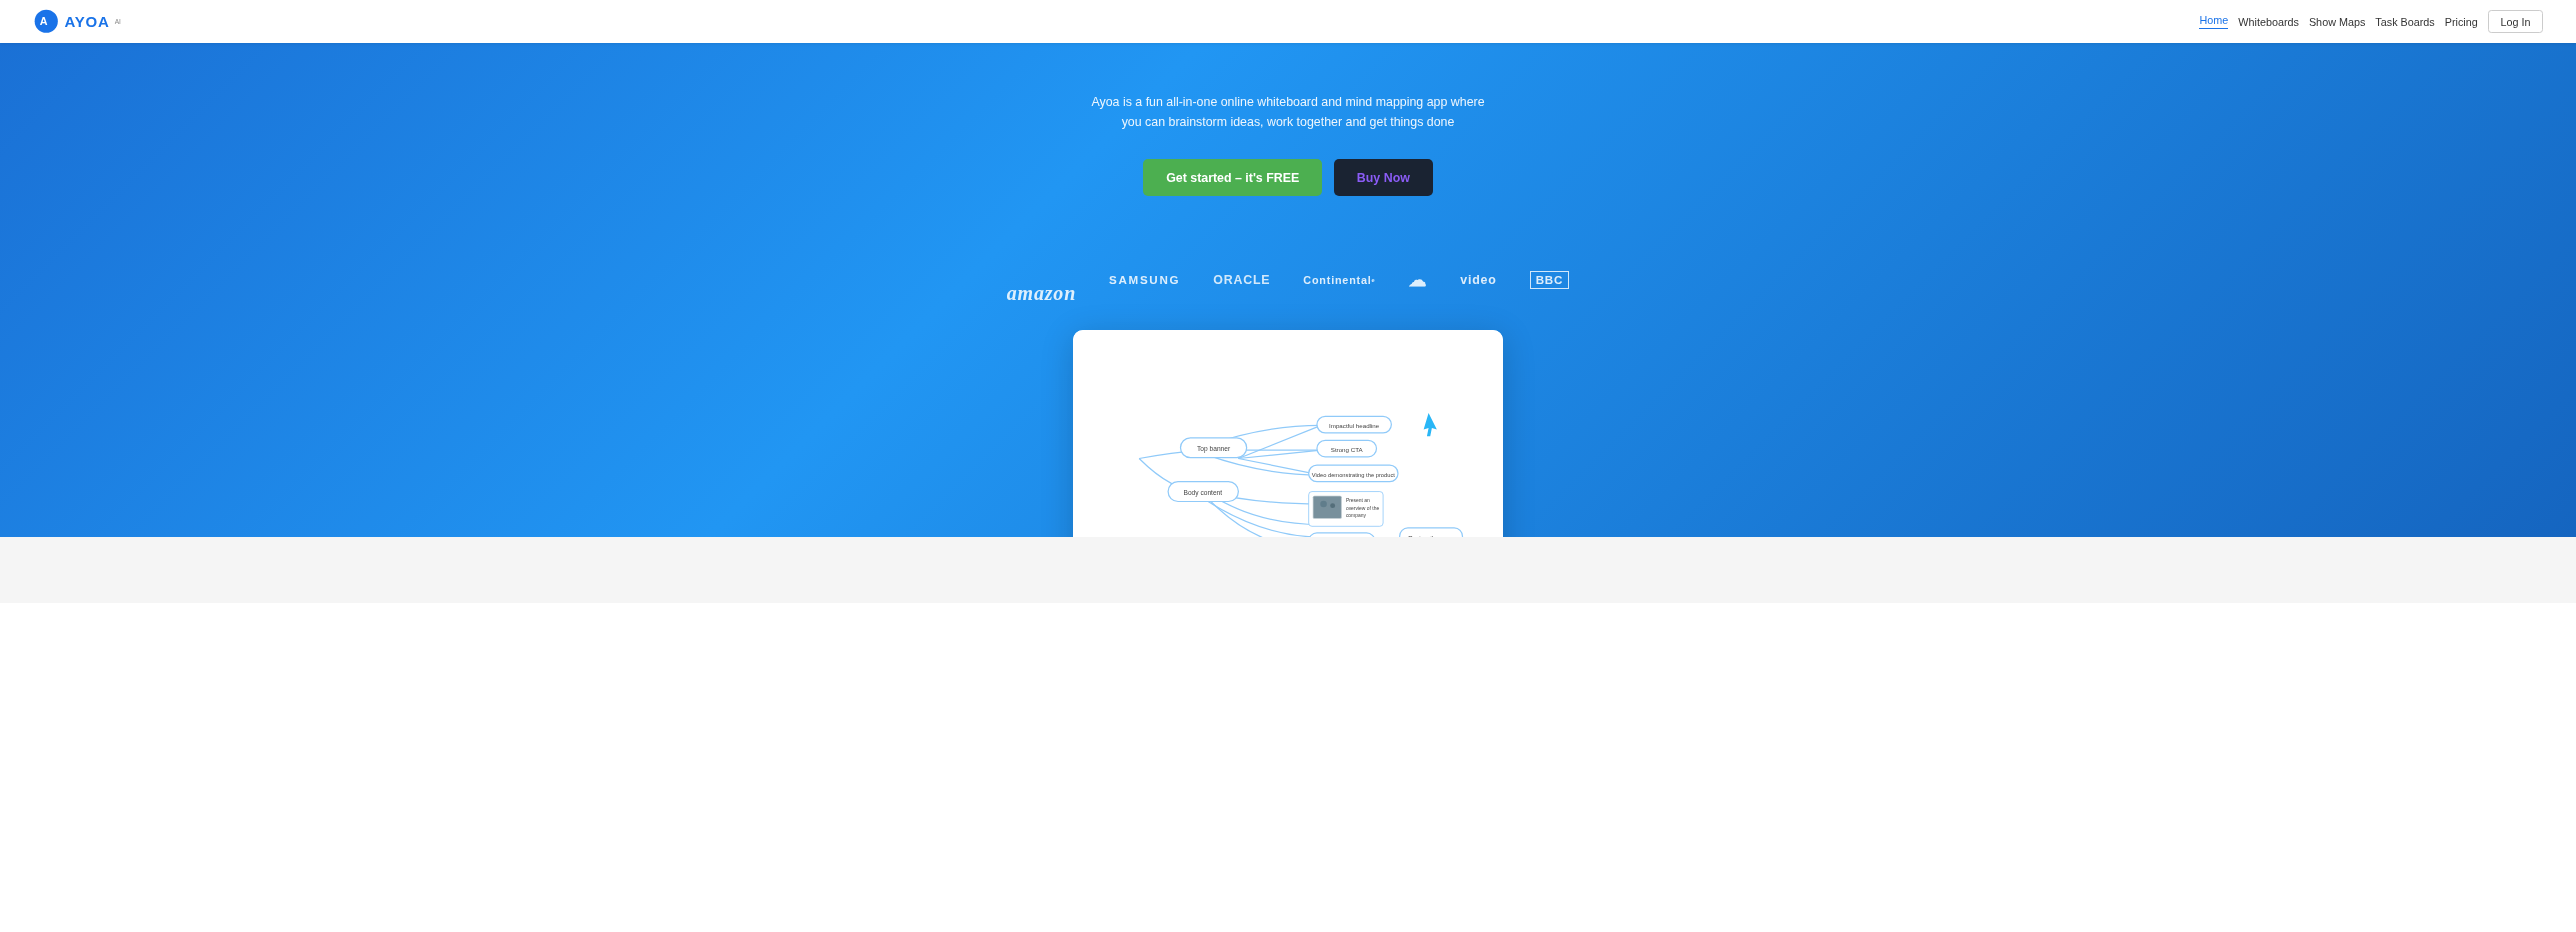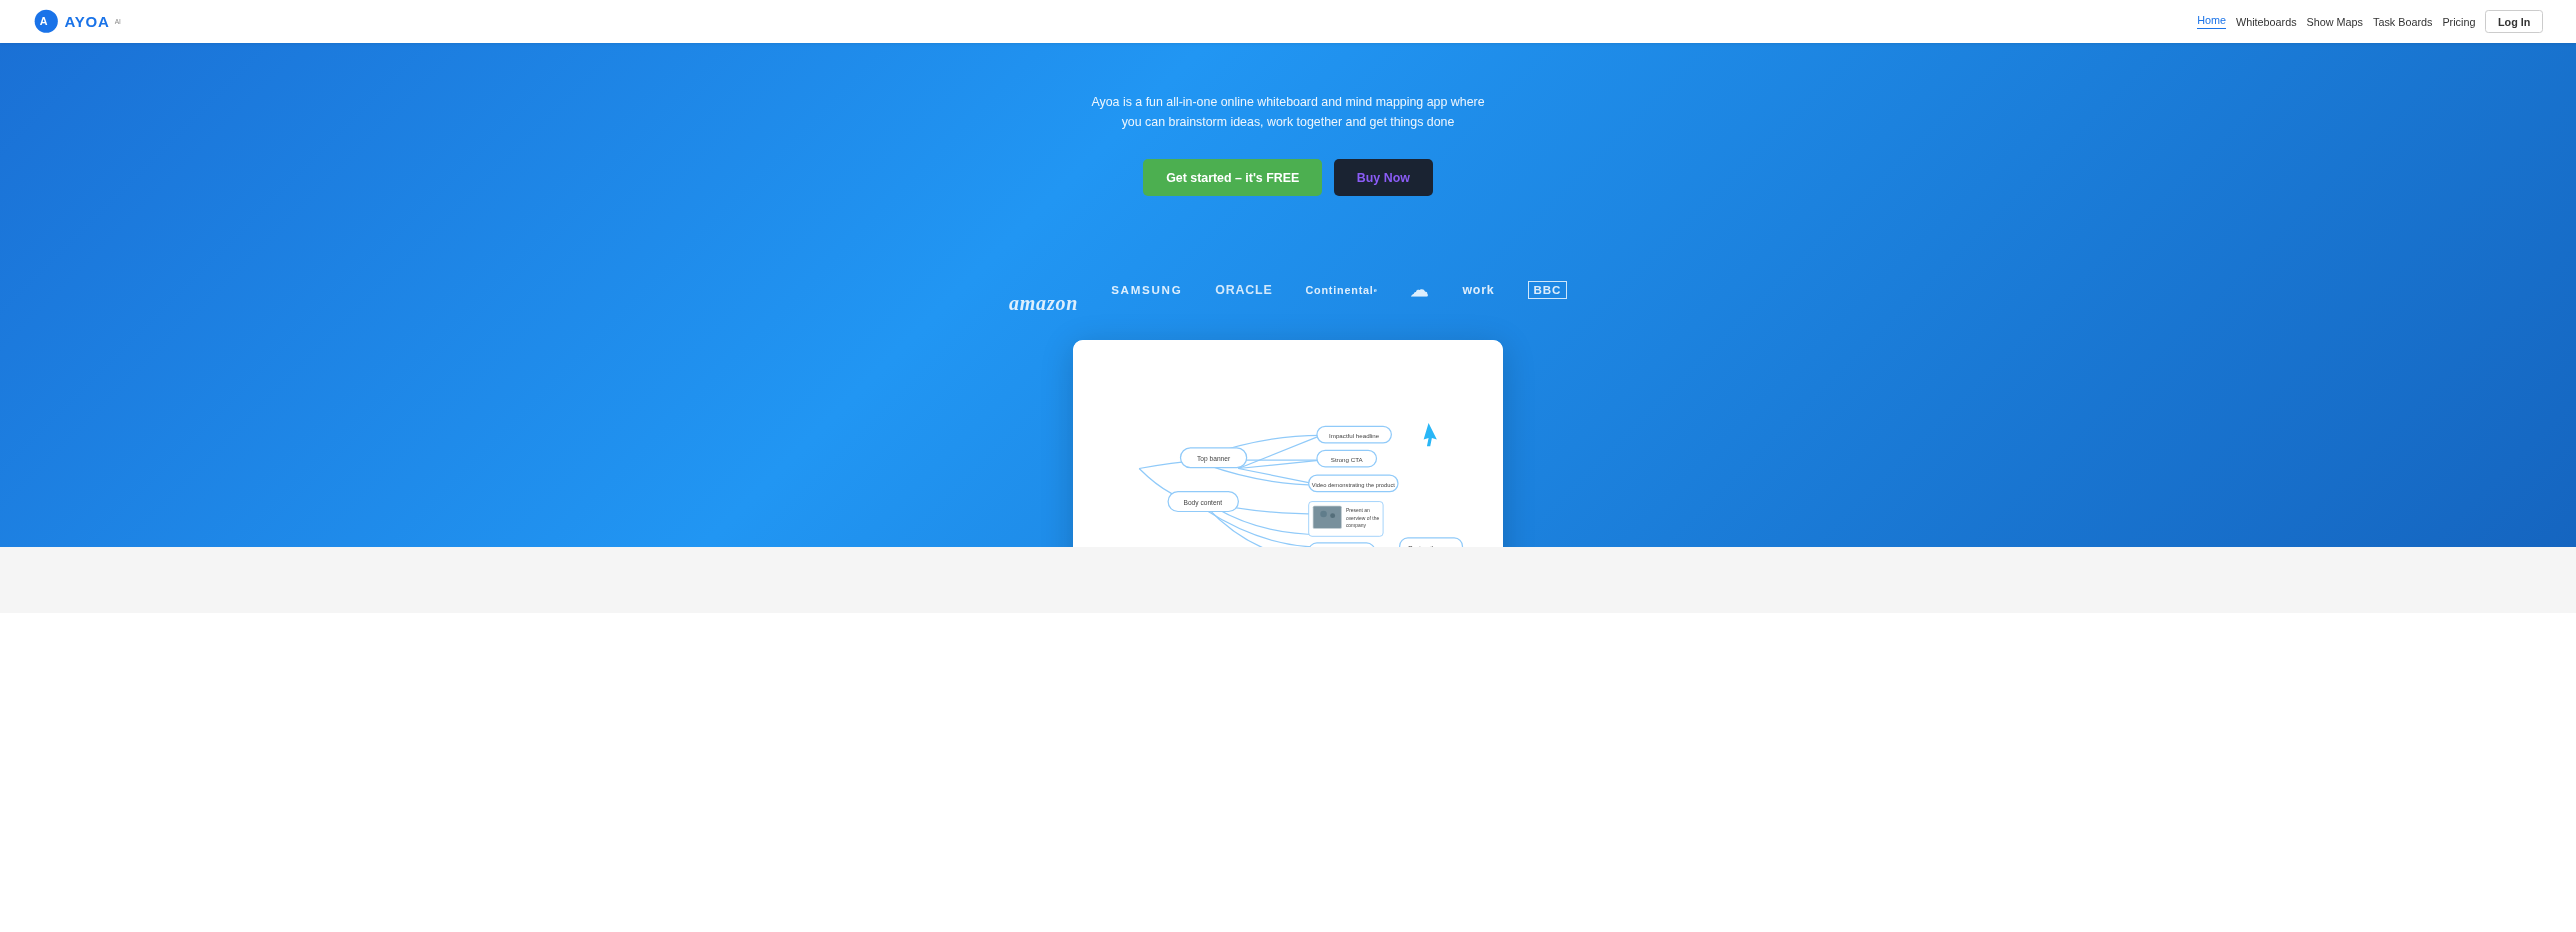--- a/index.html
+++ b/index.html
@@ -15,41 +15,41 @@
     }
     .nav-logo { display: flex; align-items: center; gap: 5px; }
     .nav-logo-icon { width: 26.5px; height: 26.5px; }
     .nav-links { display: flex; align-items: center; gap: 10px; }
     .nav-link {
       font-size: 10.8px; color: #333; text-decoration: none; cursor: pointer;
     }
     .nav-link.active { color: #1a73e8; border-bottom: 1.7px solid #1a73e8; padding-bottom: 1.7px; }
     .nav-login {
       font-size: 10.8px; border: 0.8px solid #ccc; border-radius: 3.3px;
-      padding: 4.1px 11.6px; cursor: pointer; background: #fff; color: #333; font-weight: bold;
+      padding: 4.1px 11.6px; cursor: pointer; background: #fff; color: #333;
     }
 
     
     .hero {
       background: linear-gradient(135deg, #1a6fd4 0%, #2196f3 40%, #1565c0 100%);
       min-height: 513px; padding-top: 43px;
       display: flex; flex-direction: column; align-items: center;
       position: relative; overflow: hidden;
     }
     .hero-content {
       text-align: center; color: #fff; padding: 50px 16.6px 25px;
       max-width: 579px;
     }
     .hero-title {
       font-size: 35px; font-weight: 700; line-height: 1.2; margin-bottom: 15px;
     }
     .hero-subtitle {
       font-size: 12.4px; line-height: 1.6; opacity: 0.92; margin-bottom: 26.5px;
     }
-    .hero-buttons { display: flex; gap: 11.6px; justify-content: center; margin-bottom: 43px; }
+    .hero-buttons { display: flex; gap: 11.6px; justify-content: center; margin-bottom: 33px; }
     .btn-green {
       background: #4caf50; color: #fff; border: none; border-radius: 5px;
       padding: 11.6px 23px; font-size: 12.4px; font-weight: 600; cursor: pointer;
     }
     .btn-dark {
       background: #1a2332; color: #8b5cf6; border: none; border-radius: 5px;
       padding: 11.6px 23px; font-size: 12.4px; font-weight: 600; cursor: pointer;
     }
 
     
@@ -117,21 +117,21 @@
       <button class="btn-dark">Buy Now</button>
     </div>
   </div>
 
   <div class="logos-row">
     <span class="logo-item logo-amazon">amazon</span>
     <span class="logo-item logo-samsung">SAMSUNG</span>
     <span class="logo-item logo-oracle">ORACLE</span>
     <span class="logo-item logo-continental">Continental<span style="font-size:8.3px">ᵉ</span></span>
     <span class="logo-item logo-salesforce">☁</span>
-    <span class="logo-item logo-aetna">work</span>
+    <span class="logo-item logo-aetna">video</span>
     <span class="logo-item logo-bbc">BBC</span>
   </div>
 
   <div class="mindmap-card">
     <svg class="mindmap-svg" viewBox="0 0 520 310">
 
       <rect width="520" height="310" fill="white"></rect>
 
       <line x1="200" y1="155" x2="300" y2="115" stroke="#90caf9" stroke-width="1.5" fill="none"></line>
       <line x1="200" y1="155" x2="300" y2="145" stroke="#90caf9" stroke-width="1.5"></line>

